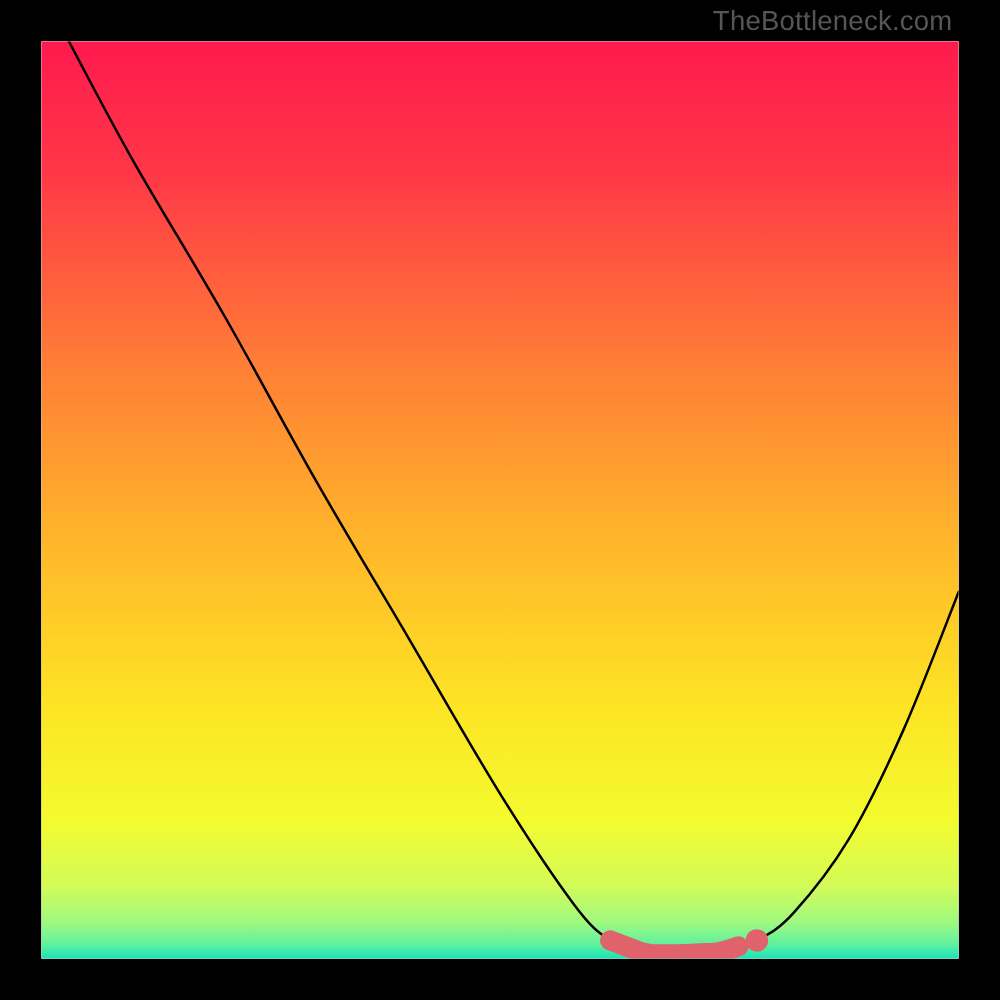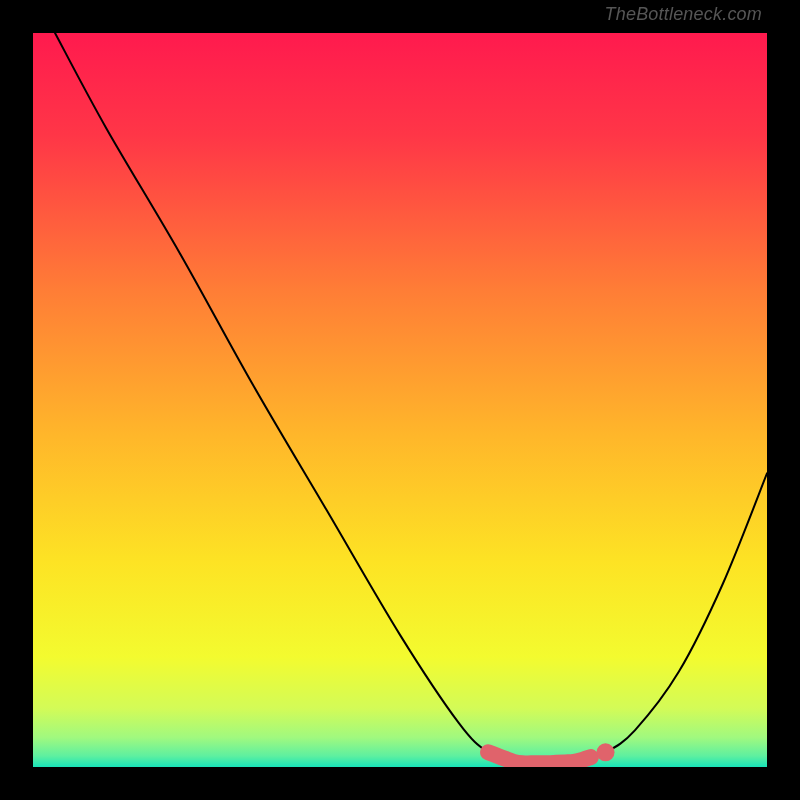--- a/index.html
+++ b/index.html
@@ -16,25 +16,24 @@
   .frame-left   { left: 0;   top: 0;    width: 33px;  height: 800px; }
   .frame-right  { right: 0;  top: 0;    width: 33px;  height: 800px; }
   .frame-bottom { left: 0;   bottom: 0; width: 800px; height: 33px;  }
   .frame-top    { left: 0;   top: 0;    width: 800px; height: 33px;  }
 
   .watermark {
     position: absolute;
     top: 4px;
     right: 38px;
     font-family: Arial, Helvetica, sans-serif;
-    font-size: 18px;
+    font-size: 22px;
     color: #565656;
     letter-spacing: 0.2px;
     z-index: 40;
-    font-style: italic;
   }
 
   .plot-area {
     position: absolute;
     left: 33px;
     top: 33px;
     width: 734px;
     height: 734px;
     overflow: hidden;
     z-index: 10;

